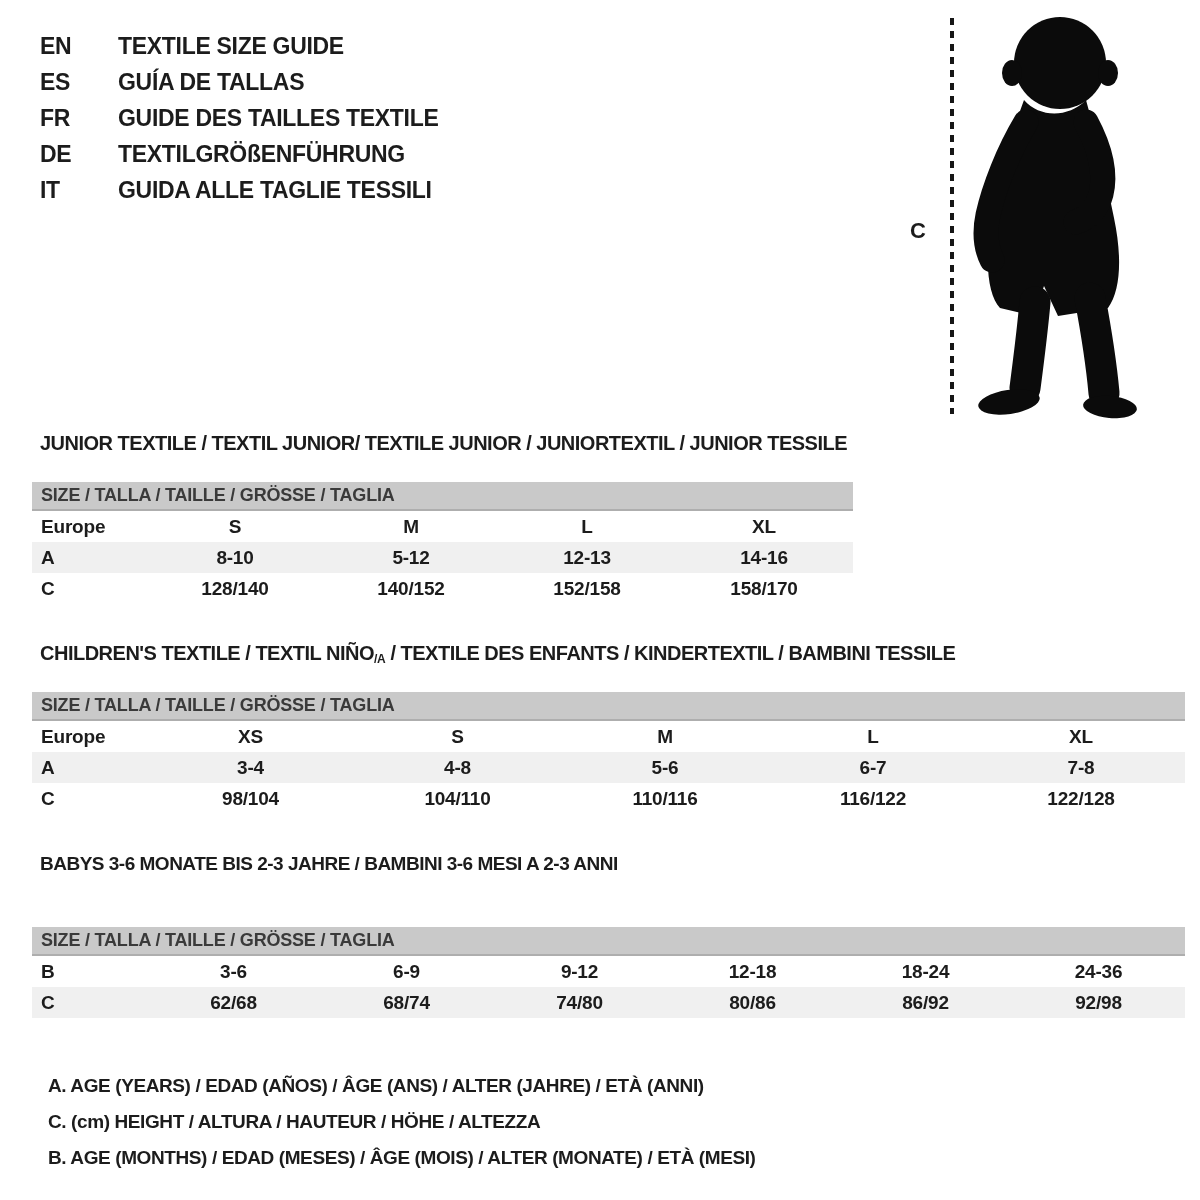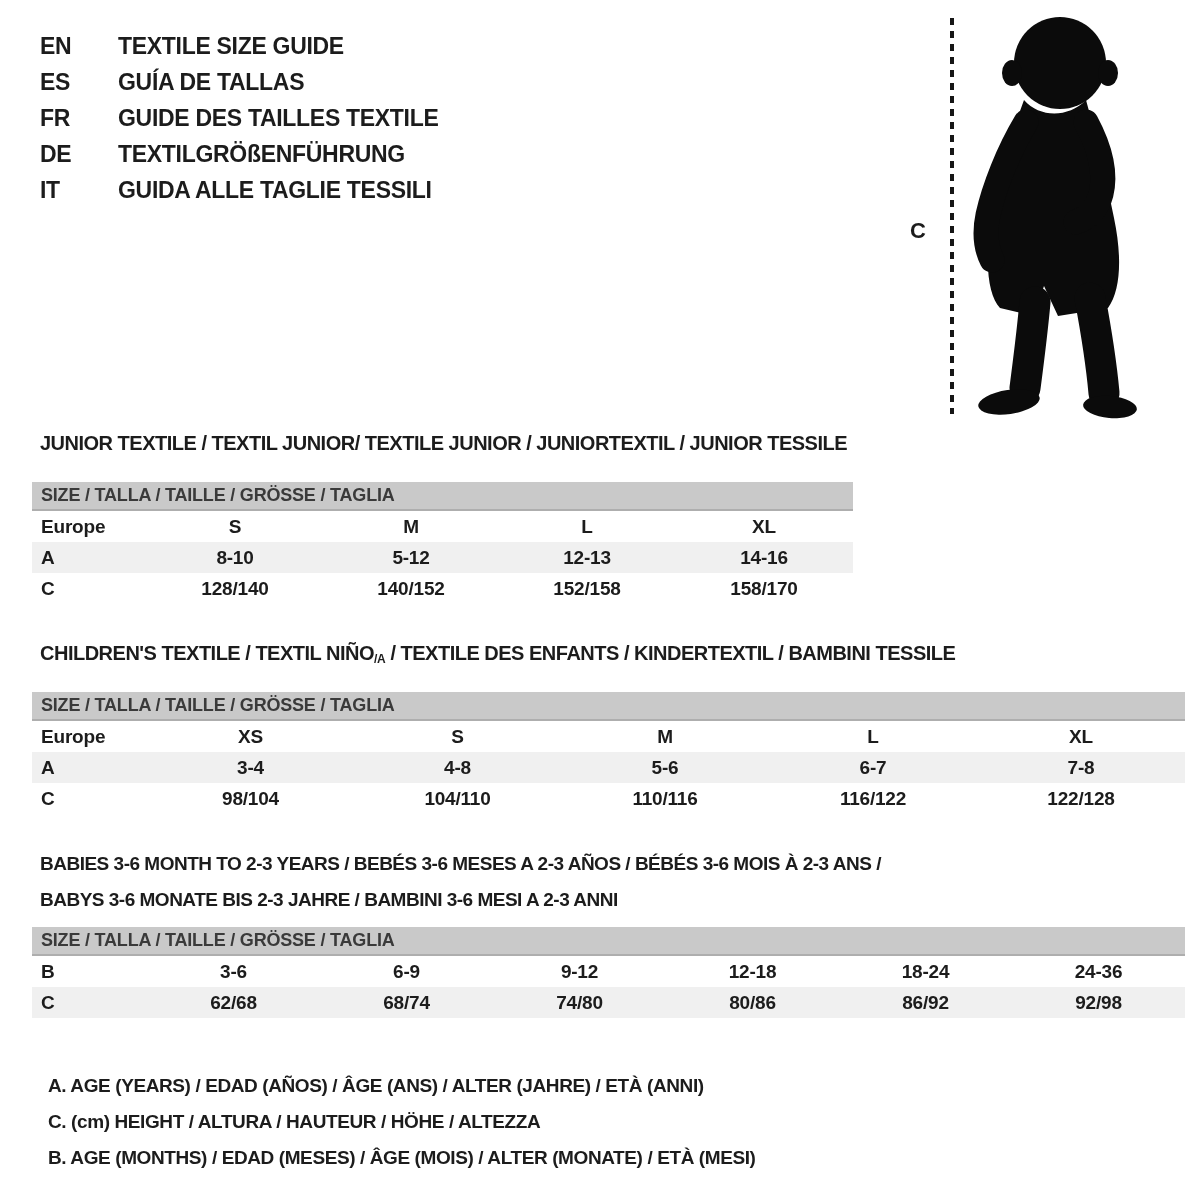--- a/index.html
+++ b/index.html
@@ -175,21 +175,20 @@
         <td>104/110</td>
         <td>110/116</td>
         <td>116/122</td>
         <td>122/128</td>
       </tr>
     </tbody>
   </table>
 </div>
 
 <div class="abs section-title babies-title" style="left:40px;top:846px;">
-  <div>BABIES 3-6 MONTH TO 2-3 YEARS / BEBÉS 3-6 MESES A 2-3 AÑOS / BÉBÉS 3-6 MOIS À 2-3 ANS /</div>
   <div>BABYS 3-6 MONATE BIS 2-3 JAHRE / BAMBINI 3-6 MESI A 2-3 ANNI</div>
 </div>
 
 <div class="abs table-wrap" style="left:32px;top:927px;width:1153px;">
   <div class="band">SIZE / TALLA / TAILLE / GRÖSSE / TAGLIA</div>
   <table class="size-table">
     <colgroup>
       <col style="width:115px">
         <col style="width:173px">
         <col style="width:173px">

